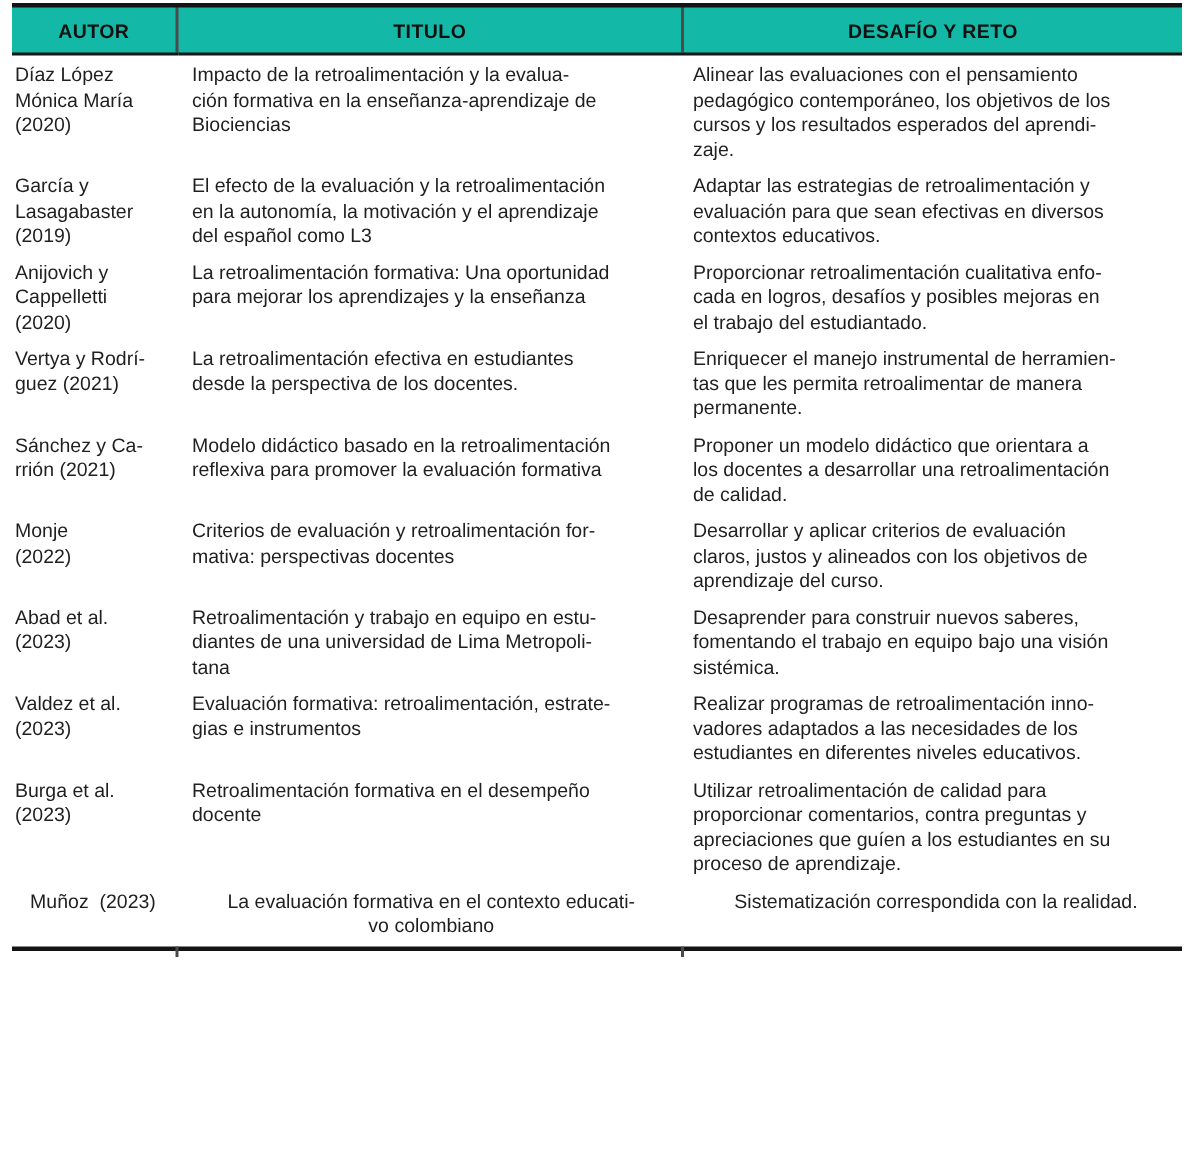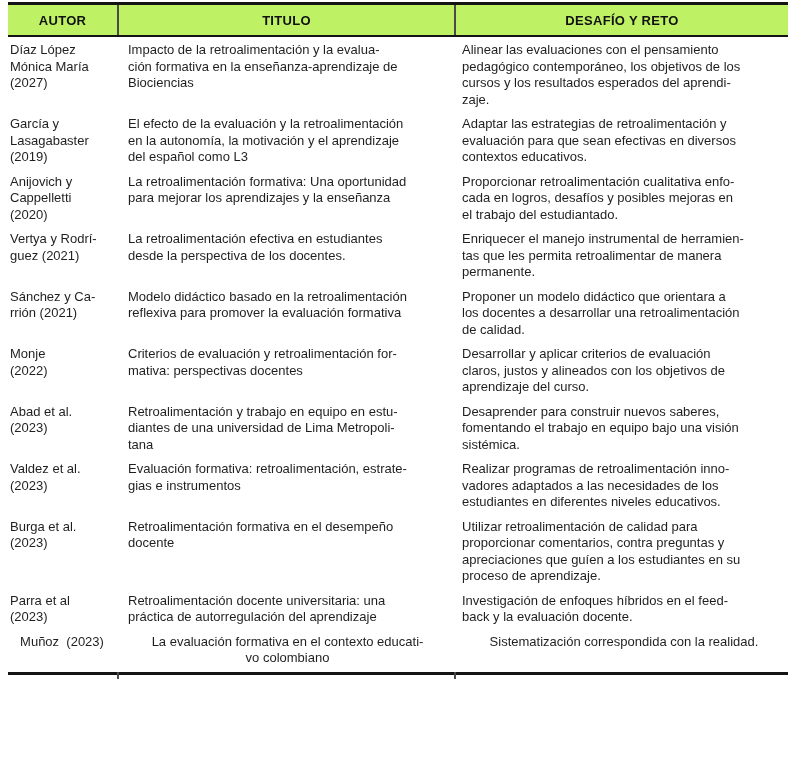--- a/index.html
+++ b/index.html
@@ -27,21 +27,21 @@
     border-collapse: collapse;
     table-layout: fixed;
     border-top: 3px solid #141414;
     border-bottom: 3px solid #141414;
   }
   col.c-autor   { width: 110px; }
   col.c-titulo  { width: 337px; }
   col.c-desafio { width: 333px; }
 
   thead th {
-    background: #bef264;
+    background: #14b8a6;
     border-bottom: 2px solid #141414;
     font-size: 13px;
     font-weight: bold;
     letter-spacing: 0.3px;
     text-align: center;
     vertical-align: middle;
     padding: 8px 2px 7px 2px;
     color: #111111;
   }
   thead th + th {
@@ -87,21 +87,21 @@
         <tr>
           <th>AUTOR</th>
           <th>TITULO</th>
           <th>DESAFÍO Y RETO</th>
         </tr>
       </thead>
       <tbody>
         <tr>
           <td class="autor">Díaz López
 Mónica María
-(2027)</td>
+(2020)</td>
           <td class="titulo">Impacto de la retroalimentación y la evalua-
 ción formativa en la enseñanza-aprendizaje de
 Biociencias</td>
           <td class="desafio">Alinear las evaluaciones con el pensamiento
 pedagógico contemporáneo, los objetivos de los
 cursos y los resultados esperados del aprendi-
 zaje.</td>
         </tr>
         <tr>
           <td class="autor">García y
@@ -174,28 +174,20 @@
           <td class="autor">Burga et al.
 (2023)</td>
           <td class="titulo">Retroalimentación formativa en el desempeño
 docente</td>
           <td class="desafio">Utilizar retroalimentación de calidad para
 proporcionar comentarios, contra preguntas y
 apreciaciones que guíen a los estudiantes en su
 proceso de aprendizaje.</td>
         </tr>
         <tr>
-          <td class="autor">Parra et al
-(2023)</td>
-          <td class="titulo">Retroalimentación docente universitaria: una
-práctica de autorregulación del aprendizaje</td>
-          <td class="desafio">Investigación de enfoques híbridos en el feed-
-back y la evaluación docente.</td>
-        </tr>
-        <tr>
           <td class="autor">Muñoz  (2023)</td>
           <td class="titulo">La evaluación formativa en el contexto educati-
 vo colombiano</td>
           <td class="desafio">Sistematización correspondida con la realidad.</td>
         </tr>
       </tbody>
     </table>
     <div class="tick tick-1"></div>
     <div class="tick tick-2"></div>
   </div>

